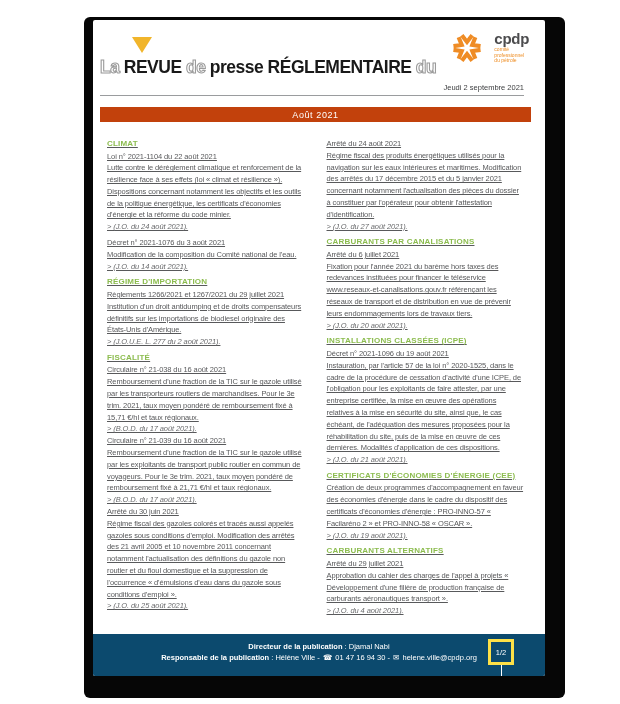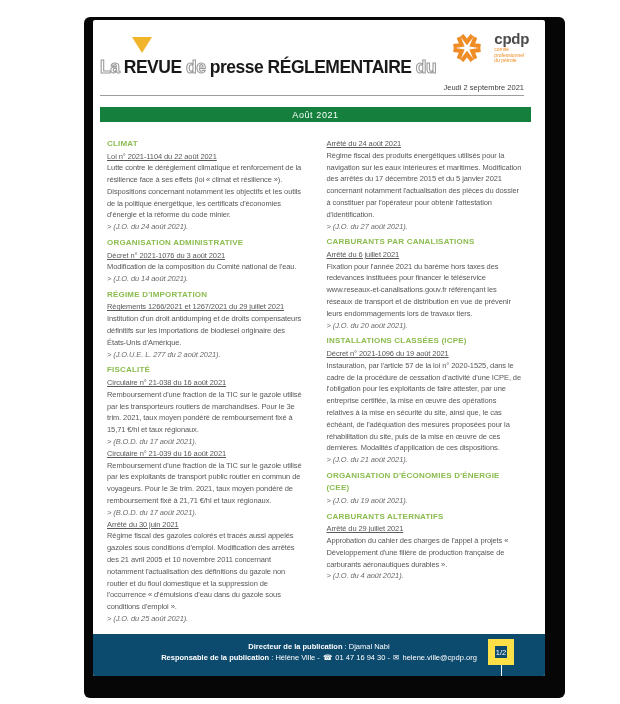--- a/index.html
+++ b/index.html
@@ -31,46 +31,46 @@
   .cpdp-acronym{font-size:15px;font-weight:bold;color:#4c4c4e;line-height:14px;letter-spacing:-0.3px;}
   .cpdp-subtitle{font-size:5px;color:#EE8D23;line-height:5.5px;white-space:pre-line;margin-top:1px;}
   .header-date{
     position:absolute;right:21px;top:63px;font-size:7.5px;color:#3f4042;text-align:left;
   }
   .header-rule{
     position:absolute;left:7px;right:21px;top:75px;height:0;
     border-top:1.5px solid #9A9C9E;
   }
   .banner{
-    position:absolute;left:7px;right:14px;top:87px;height:15px;background:#15803d;
+    position:absolute;left:7px;right:14px;top:87px;height:15px;background:#c2410c;
     color:#ffffff;font-size:9px;letter-spacing:0.6px;
     display:flex;align-items:center;justify-content:center;
   }
   
   .columns{
     position:absolute;left:14px;right:21px;top:118px;bottom:50px;
-    display:flex;gap:22px;overflow:hidden;
+    display:flex;gap:22px;overflow:hidden;text-decoration:underline;
   }
   .col{flex:1;min-width:0;font-size:7.5px;line-height:11.8px;letter-spacing:-0.1px;}
   .section + .section{margin-top:4px;}
   .sec-heading{color:#8CBC4F;font-weight:bold;font-size:8px;letter-spacing:0.2px;line-height:12.5px;}
   .item-title{text-decoration:underline;color:#58595B;cursor:pointer;}
   .item-body{color:#58595B;}
   .item-ref{font-style:italic;color:#6a6b6d;}
   
   .footer{
     position:absolute;left:0;right:0;bottom:0;height:42px;background:#0c4a6e;
     color:#ffffff;font-size:7.5px;line-height:11px;text-align:center;padding-top:7px;
     box-sizing:border-box;
   }
   .footer b{font-weight:bold;}
   .footer .icon{font-size:7.5px;margin:0 1px;}
   .page-box{
     position:absolute;right:31px;top:5px;width:26px;height:26px;
-    border:7px solid #fde047;display:flex;align-items:center;justify-content:center;
+    border:3px solid #fde047;display:flex;align-items:center;justify-content:center;
     font-size:7.5px;box-sizing:border-box;
   }
   .page-box-line{
     position:absolute;right:43px;top:31px;bottom:0;width:1px;background:#ffffff;
   }
 </style>
 </head>
 <body>
 
 <div class="sheet">
@@ -107,21 +107,20 @@
 
     <div class="columns">
       <div class="col" id="col-left">
           <div class="section">
             <div class="sec-heading">CLIMAT</div>
             <div class="item-title">Loi n° 2021-1104 du 22 août 2021</div>
             <div class="item-body">Lutte contre le dérèglement climatique et renforcement de la résilience face à ses effets (loi « climat et résilience »). Dispositions concernant notamment les objectifs et les outils de la politique énergétique, les certificats d'économies d'énergie et la réforme du code minier.</div>
             <div class="item-ref">&gt; (J.O. du 24 août 2021).</div>
           </div>
           <div class="section">
-            <div class="sec-heading">ORGANISATION ADMINISTRATIVE</div>
             <div class="item-title">Décret n° 2021-1076 du 3 août 2021</div>
             <div class="item-body">Modification de la composition du Comité national de l'eau.</div>
             <div class="item-ref">&gt; (J.O. du 14 août 2021).</div>
           </div>
           <div class="section">
             <div class="sec-heading">RÉGIME D'IMPORTATION</div>
             <div class="item-title">Règlements 1266/2021 et 1267/2021 du 29 juillet 2021</div>
             <div class="item-body">Institution d'un droit antidumping et de droits compensateurs définitifs sur les importations de biodiesel originaire des États-Unis d'Amérique.</div>
             <div class="item-ref">&gt; (J.O.U.E. L. 277 du 2 août 2021).</div>
           </div>
@@ -150,27 +149,28 @@
             <div class="item-body">Fixation pour l'année 2021 du barème hors taxes des redevances instituées pour financer le téléservice www.reseaux-et-canalisations.gouv.fr référençant les réseaux de transport et de distribution en vue de prévenir leurs endommagements lors de travaux tiers.</div>
             <div class="item-ref">&gt; (J.O. du 20 août 2021).</div>
           </div>
           <div class="section">
             <div class="sec-heading">INSTALLATIONS CLASSÉES (ICPE)</div>
             <div class="item-title">Décret n° 2021-1096 du 19 août 2021</div>
             <div class="item-body">Instauration, par l'article 57 de la loi n° 2020-1525, dans le cadre de la procédure de cessation d'activité d'une ICPE, de l'obligation pour les exploitants de faire attester, par une entreprise certifiée, la mise en œuvre des opérations relatives à la mise en sécurité du site, ainsi que, le cas échéant, de l'adéquation des mesures proposées pour la réhabilitation du site, puis de la mise en œuvre de ces dernières. Modalités d'application de ces dispositions.</div>
             <div class="item-ref">&gt; (J.O. du 21 août 2021).</div>
           </div>
           <div class="section">
-            <div class="sec-heading">ORGANISATION D'ÉCONOMIES D'ÉNERGIE (CEE)</div>
+            <div class="sec-heading">CERTIFICATS D'ÉCONOMIES D'ÉNERGIE (CEE)</div>
+            <div class="item-body">Création de deux programmes d'accompagnement en faveur des économies d'énergie dans le cadre du dispositif des certificats d'économies d'énergie : PRO-INNO-57 « Facilaréno 2 » et PRO-INNO-58 « OSCAR ».</div>
             <div class="item-ref">&gt; (J.O. du 19 août 2021).</div>
           </div>
           <div class="section">
             <div class="sec-heading">CARBURANTS ALTERNATIFS</div>
             <div class="item-title">Arrêté du 29 juillet 2021</div>
-            <div class="item-body">Approbation du cahier des charges de l'appel à projets « Développement d'une filière de production française de carburants aéronautiques durables ».</div>
+            <div class="item-body">Approbation du cahier des charges de l'appel à projets « Développement d'une filière de production française de carburants aéronautiques transport ».</div>
             <div class="item-ref">&gt; (J.O. du 4 août 2021).</div>
           </div>
         </div>
     </div>
 
     <div class="footer">
       <div><b>Directeur de la publication</b><span> : Djamal Nabi</span></div>
       <div><b>Responsable de la publication</b><span> : Hélène Ville - </span><span class="icon">☎</span><span> 01 47 16 94 30</span><span> - </span><span class="icon">✉</span><span> helene.ville@cpdp.org</span></div>
       <div class="page-box">1/2</div>
       <div class="page-box-line"></div>

